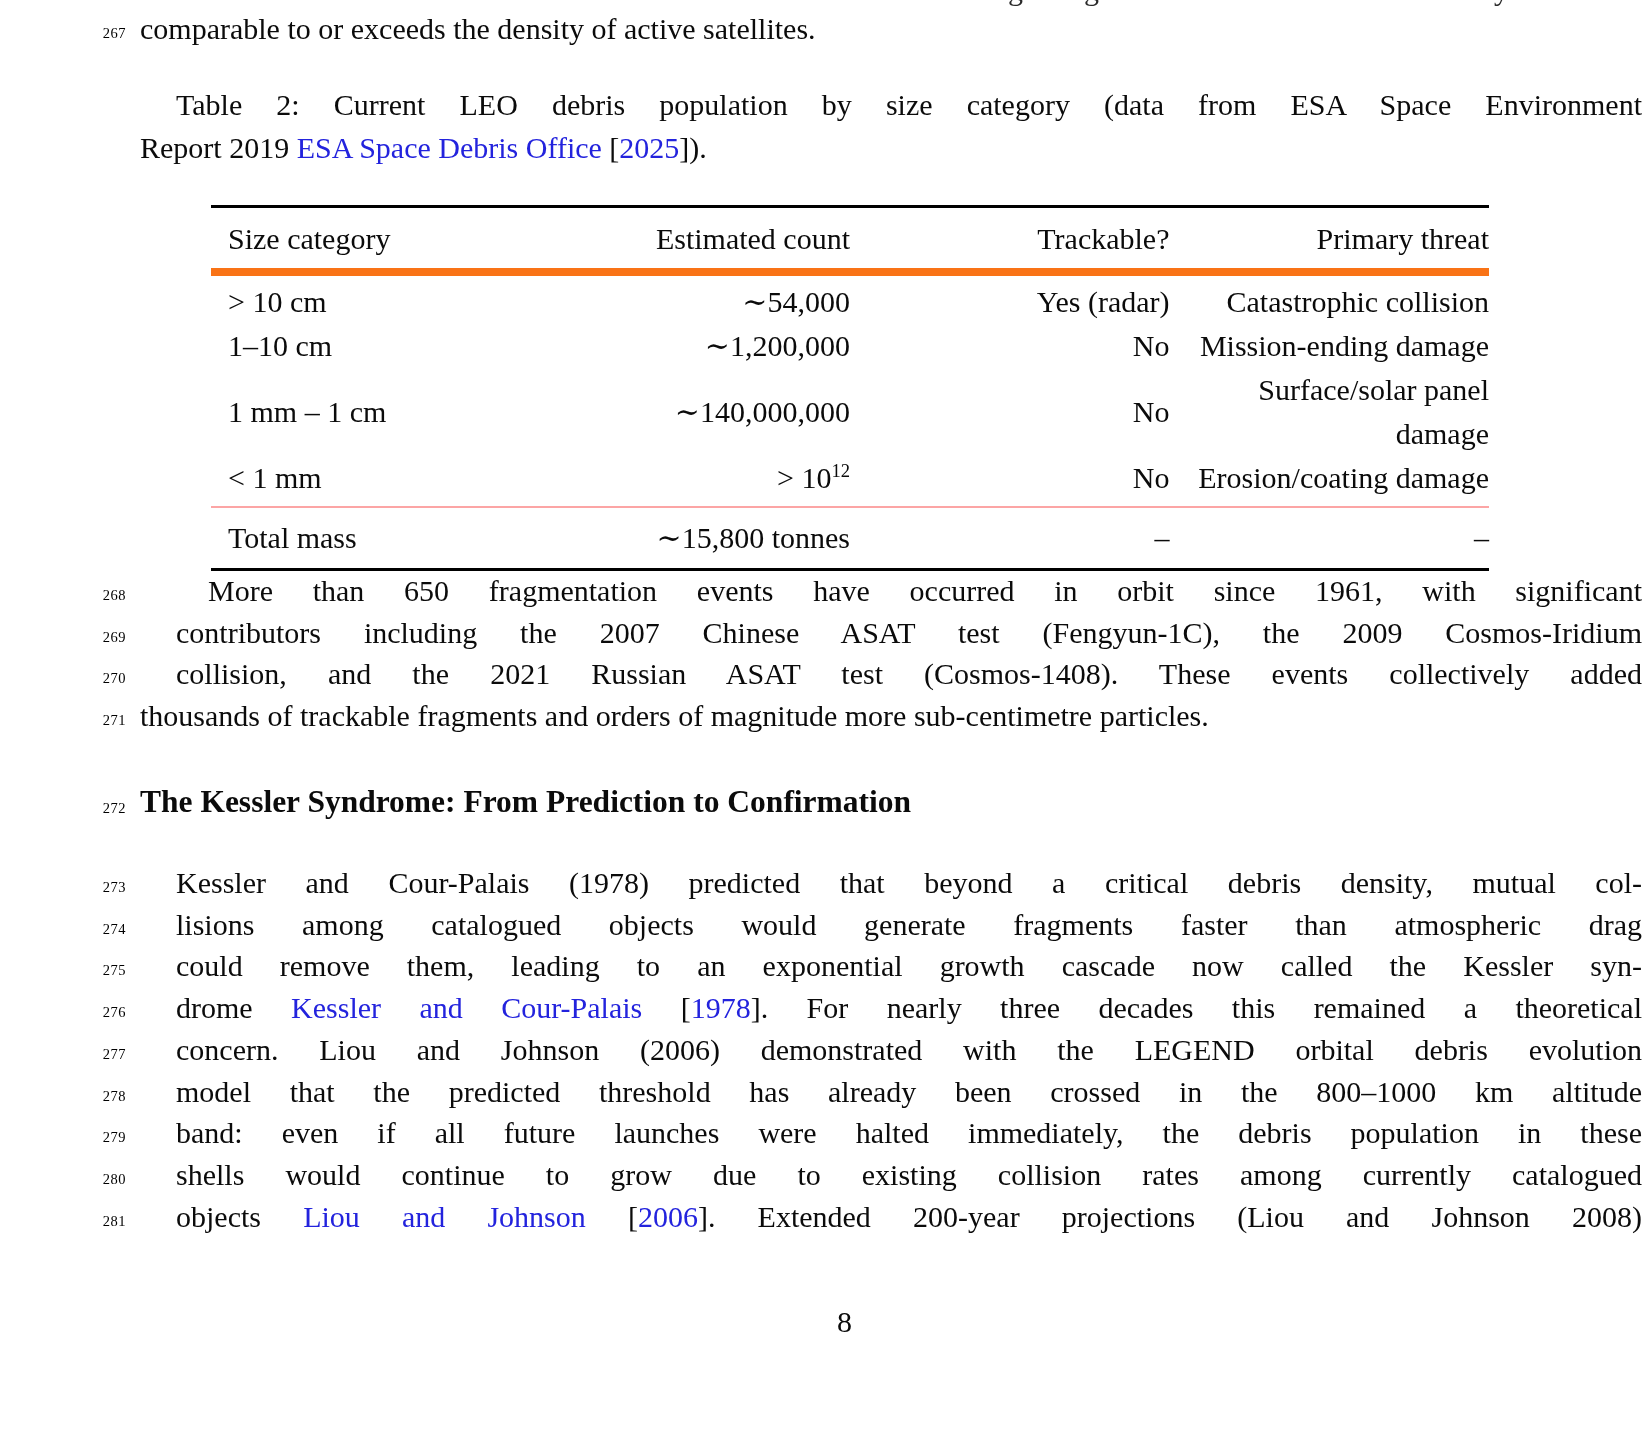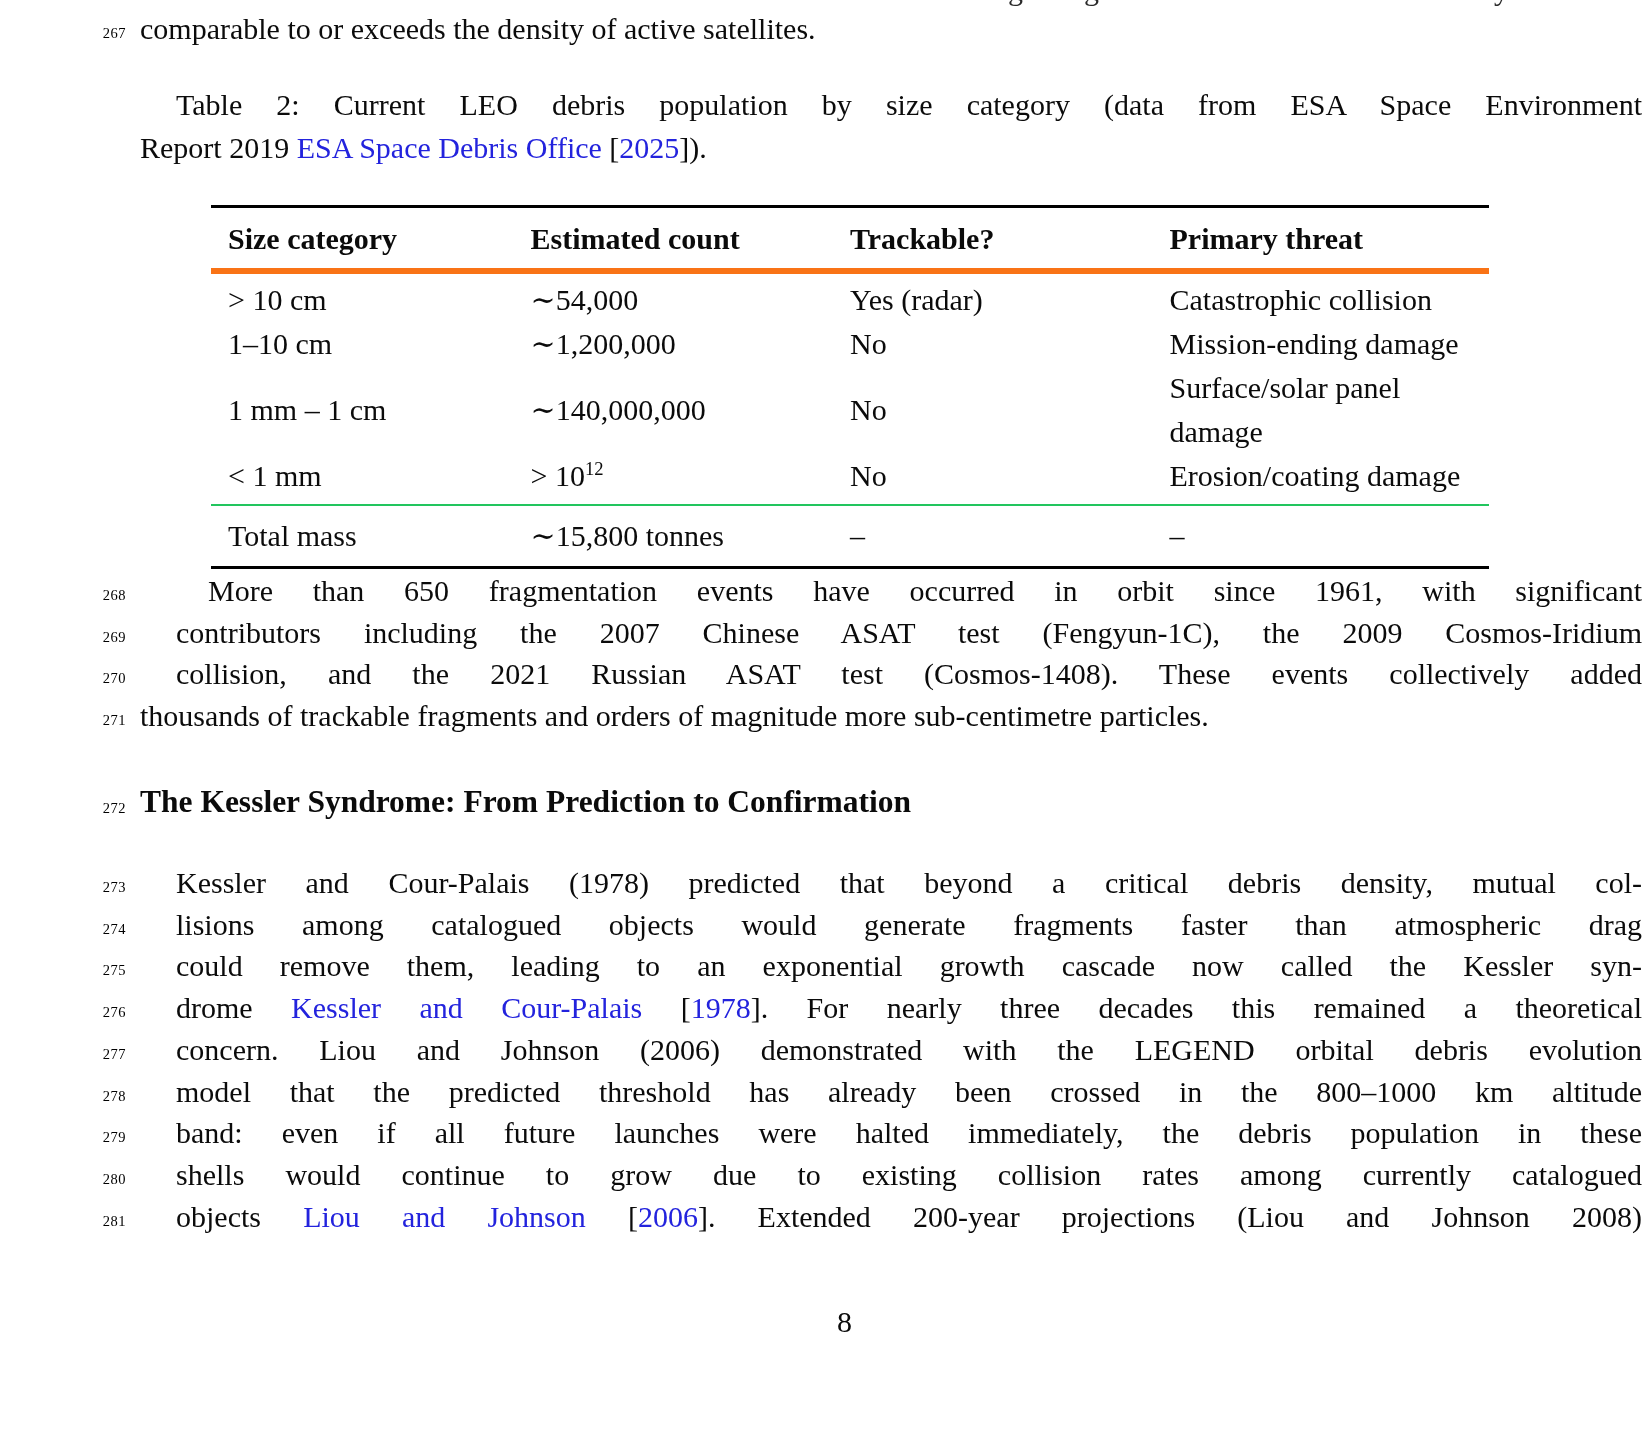--- a/index.html
+++ b/index.html
@@ -22,25 +22,25 @@
   
   #caption .line{line-height:43px;}
   
   #h272 .line{font-size:31.5px;font-weight:700;line-height:44px;}
   #h272 .lineno{top:8px;font-weight:400;}
   
   #tablewrap{position:absolute;top:205px;left:211px;width:1278px;}
   table{border-collapse:collapse;width:1278px;table-layout:fixed;
         border-top:3.5px solid #000;border-bottom:3.5px solid #000;}
   th,td{font-size:30px;line-height:44px;padding:0;}
-  thead th{border-bottom:6px solid #f97316;font-weight:700;padding:9px 0 7px;}
+  thead th{border-bottom:8px solid #f97316;font-weight:400;padding:9px 0 7px;}
   tbody tr:first-child td{padding-top:4px;}
-  tbody tr:last-child td{padding-bottom:6px;border-bottom:2px solid #22c55e;}
+  tbody tr:last-child td{padding-bottom:6px;border-bottom:2px solid #fca5a5;}
   tfoot td{padding:8px 0;}
-  th,td{text-align:left;}
+  th,td{text-align:right;}
   th:first-child,td:first-child{text-align:left;padding-left:17px;}
   sup{font-size:0.62em;vertical-align:super;line-height:0;}
   
   #pageno{position:absolute;top:1301px;left:140px;width:1409px;text-align:center;
           font-size:30px;line-height:41.7px;}
   
   #topfrag{position:absolute;top:0;left:0;right:0;height:9px;overflow:hidden;}
   #topfrag span{position:absolute;top:-27px;font-size:30px;color:#2a2a2a;}
 </style>
 </head>

